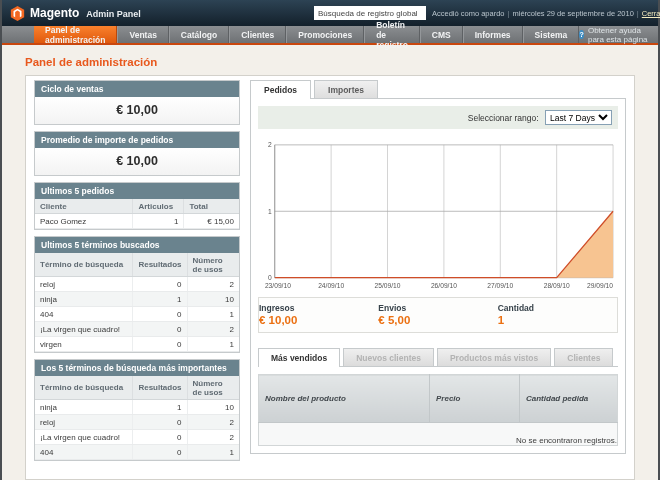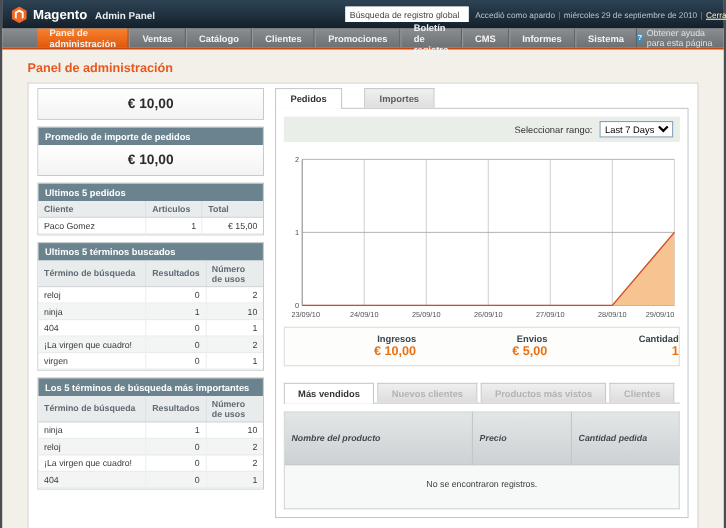--- a/index.html
+++ b/index.html
@@ -80,56 +80,56 @@
   }
   .mini-table th:last-child { border-right:none; }
   .mini-table td { padding:2.5px 5px; border-bottom:1px solid #e9ebec; border-right:1px solid #eceeef; }
   .mini-table td:last-child { border-right:none; }
   .mini-table tbody tr:nth-child(even) td { background:#f3f5f5; }
   .mini-table td.num { text-align:right; }
   .mini-table th:nth-child(1), .mini-table td:nth-child(1) { width:48%; }
   .mini-table th:nth-child(2), .mini-table td:nth-child(2) { width:25%; }
 
   
-  .dash-tabs { display:flex; gap:20px; position:relative; z-index:2; }
+  .dash-tabs { display:flex; gap:3px; position:relative; z-index:2; }
   .dash-tab {
     font-size:8.5px; font-weight:bold; padding:4px 13px 3px; cursor:pointer;
     border:1px solid #c6cacc; border-bottom:none;
     background:linear-gradient(#f0f0f0,#dedede); color:#5c5c5c;
   }
   .dash-tab.active { background:#fff; color:#333; padding-bottom:4px; margin-bottom:-1px; }
   .dash-panel { border:1px solid #c6cacc; background:#fff; padding:7px; position:relative; z-index:1; }
   .range-bar { background:#e9eee8; padding:4px 6px; text-align:right; font-size:8.5px; color:#333; }
   .range-bar label { font-weight:normal; margin-right:4px; }
   .chart-wrap { margin:9px 1px 1px; }
   .chart-wrap svg { width:100%; display:block; }
   .tick { font-size:6.8px; fill:#555; font-family:"Liberation Sans", sans-serif; }
 
   .totals { display:flex; border:1px solid #ddddd9; background:#fdfdfc; margin-top:7px; padding:5px 0 6px; }
-  .total-cell { flex:1; text-align:right; }
+  .total-cell { flex:1; text-align:left; }
   .total-label { font-size:8.5px; font-weight:bold; color:#37424a; }
   .total-value { font-size:11.5px; font-weight:bold; color:#eb7012; margin-top:1px; }
 
   .bottom-tabs { display:flex; gap:3px; margin-top:15px; border-bottom:1px solid #c6cacc;text-align:center; }
   .btab {
     font-size:8.5px; font-weight:bold; padding:4px 12px 3px; cursor:pointer;
     border:1px solid #c6cacc; border-bottom:none; margin-bottom:0;
     background:linear-gradient(#efefef,#dcdcdc); color:#b3b3b3;
   }
   .btab.active { background:#fff; color:#333; margin-bottom:-1px; padding-bottom:4px; }
 
   .grid-table { width:100%; border-collapse:collapse; font-size:8px; margin-top:7px; border:1px solid #d2d6d7; }
   .grid-table th {
     background:linear-gradient(#e3e6e7,#ccd1d3); color:#41474c; font-weight:bold; text-align:left;
     padding:19px 6px; border-right:1px solid #c2c7c9; border-bottom:1px solid #c2c7c9;font-style:italic;
   }
   .grid-table th:last-child { border-right:none; }
   .grid-table th:nth-child(2) { width:90px; }
   .grid-table th:nth-child(3) { width:98px; }
-  .grid-table .empty { text-align:center; padding:13px 0 17px; background:#f7f8f8; color:#3c3c3c; }
+  .grid-table .empty { text-align:right; padding:13px 0 0; background:#f7f8f8; color:#3c3c3c; }
 </style>
 </head>
 <body>
 
 <div class="frame">
 
   <header class="topbar">
     <div class="brand">
       <svg class="logo" viewBox="0 0 18 18">
         <path d="M9 0 L17 4.6 V13.4 L9 18 L1 13.4 V4.6 Z" fill="#f26822"></path>
@@ -165,20 +165,21 @@
 
   <main class="content">
     <h1 class="page-title">Panel de administración</h1>
 
     <div class="content-box">
 
       <div class="cols">
 
         <div class="left-col">
           <section class="box">
+            <div class="box-head">Ciclo de ventas</div>
             <div class="box-value">€ 10,00</div>
           </section>
 
           <section class="box">
             <div class="box-head">Promedio de importe de pedidos</div>
             <div class="box-value">€ 10,00</div>
           </section>
 
           <section class="box">
             <div class="box-head">Ultimos 5 pedidos</div>

